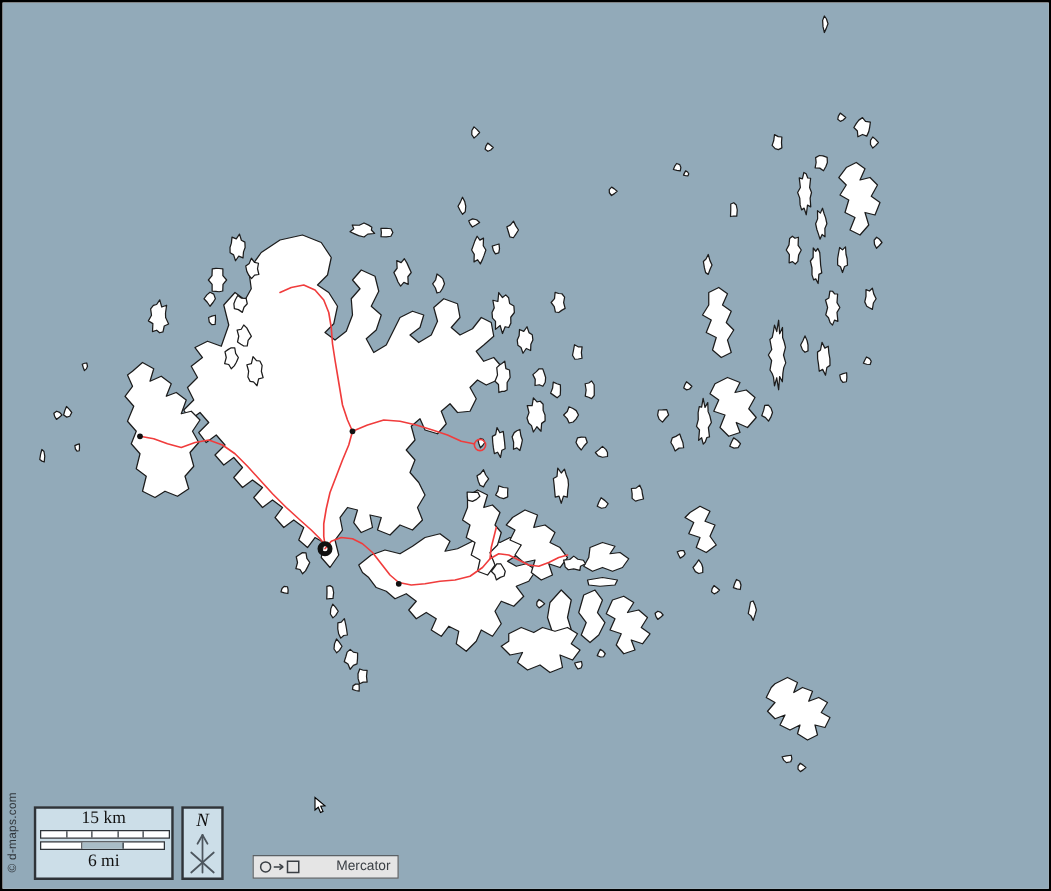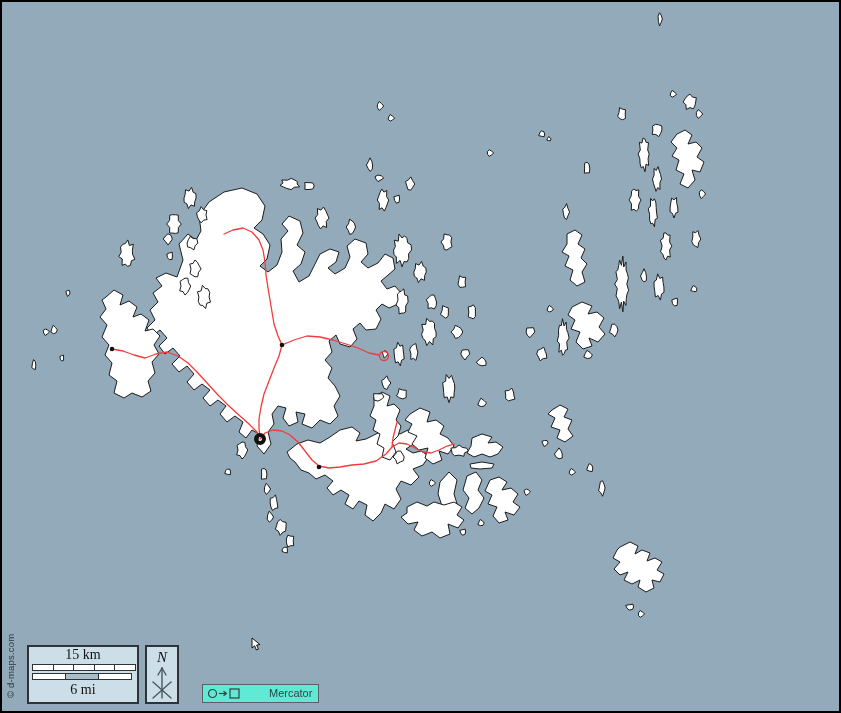--- a/index.html
+++ b/index.html
@@ -194,21 +194,21 @@
       <g id="compass" fill="none" stroke-width="1.4" stroke-linecap="round" stroke="#4d565e">
         <line x1="14" y1="3" x2="14" y2="33"></line>
         <line x1="14" y1="3" x2="10" y2="10"></line>
         <line x1="14" y1="3" x2="18" y2="10"></line>
         <line x1="5" y1="17" x2="23" y2="33"></line>
         <line x1="23" y1="17" x2="5" y2="33"></line>
       </g>
     </svg>
   </div>
 
-  <div class="merc-box" id="merc-box" style="background: #5eead4; gap: 28px;">
+  <div class="merc-box" id="merc-box" style="background: #e5e5e5; gap: 28px;">
     <svg width="34" height="13" viewBox="0 0 34 13">
       <g id="merc-glyph" fill="none" stroke-width="1.2" stroke="#3a3f44">
         <circle cx="5.5" cy="6.5" r="4"></circle>
         <line x1="12" y1="6.5" x2="19.5" y2="6.5"></line>
         <line x1="19.5" y1="6.5" x2="16.5" y2="4.3"></line>
         <line x1="19.5" y1="6.5" x2="16.5" y2="8.7"></line>
         <rect x="23" y="2" width="9" height="9"></rect>
       </g>
     </svg>
     <span class="merc-label">Mercator</span>

